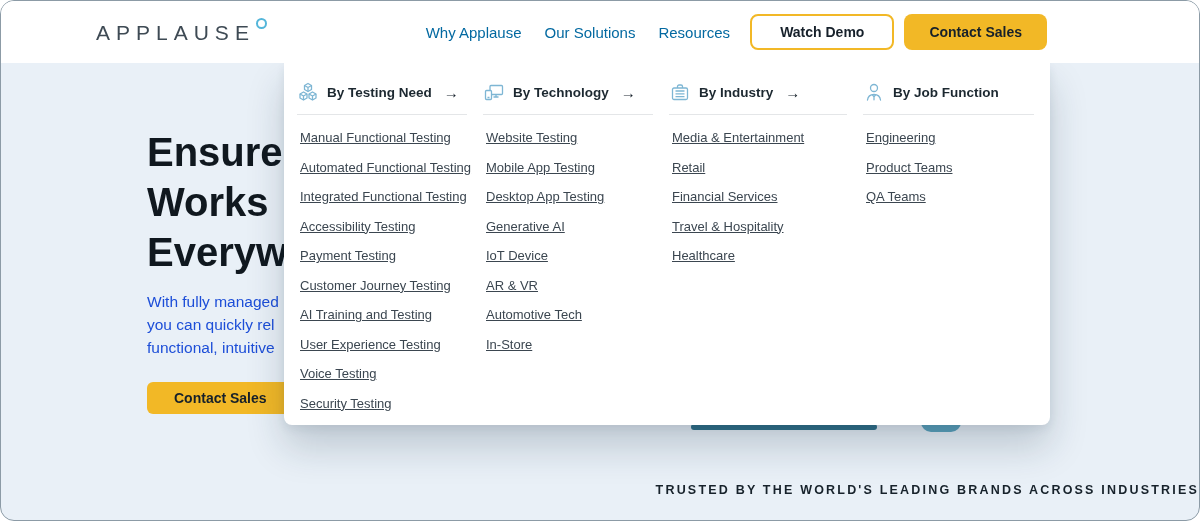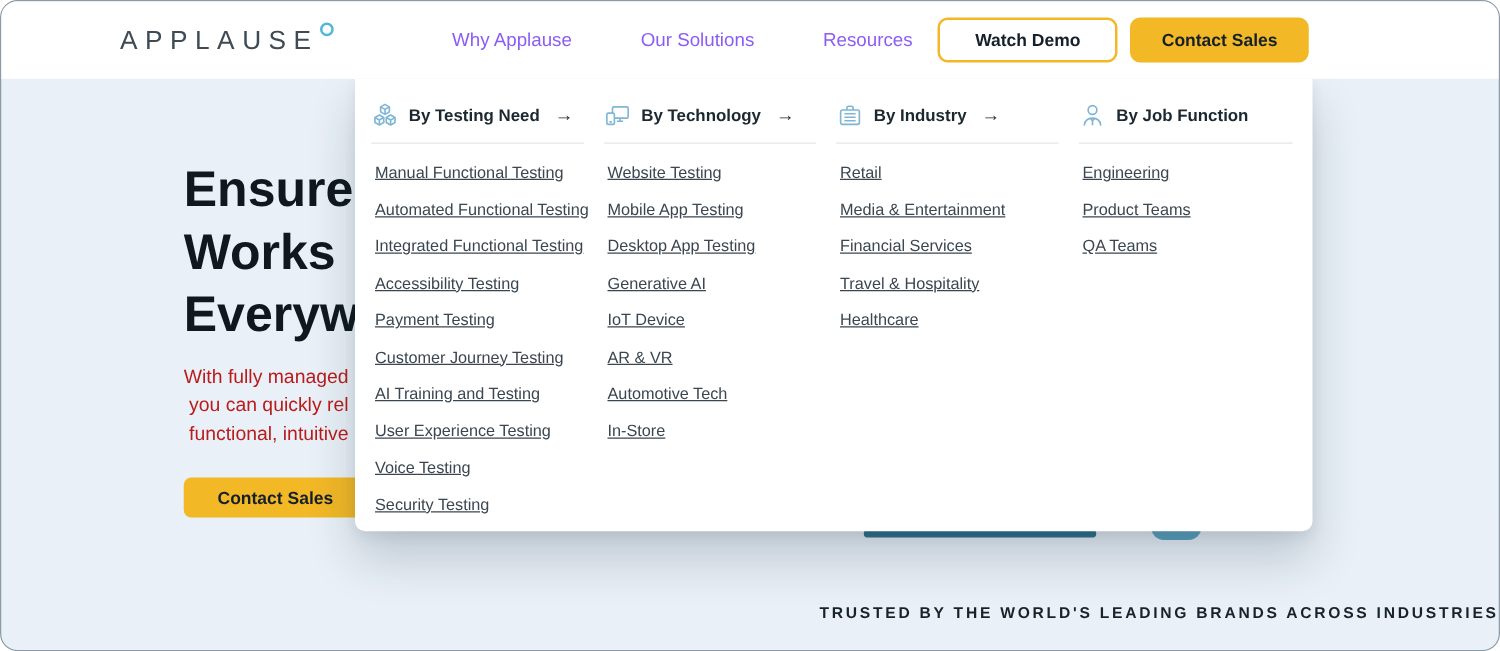--- a/index.html
+++ b/index.html
@@ -16,41 +16,41 @@
   }
   .logo{display:flex;align-items:flex-start;cursor:pointer;}
   .logo-text{
     font-size:21px;letter-spacing:6px;color:#3e4a54;font-weight:500;line-height:1;
   }
   .logo-dot{
     width:7px;height:7px;border:2px solid var(--logo-dot,#54b6da);border-radius:50%;
     margin:-4px 0 0 1px;display:inline-block;
   }
   .nav-links{display:flex;gap:15px;margin-left:auto;margin-right:16px;}
-  .nav-link{font-size:15px;color:#8b5cf6;cursor:pointer;white-space:nowrap;padding:6px 4px;margin-left:32px;}
+  .nav-link{font-size:15px;color:#0369a1;cursor:pointer;white-space:nowrap;padding:6px 4px;}
   .btn{
     border-radius:8px;font-weight:700;font-size:14px;color:#16202a;
     display:inline-flex;align-items:center;justify-content:center;cursor:pointer;
     white-space:nowrap;box-sizing:border-box;
   }
   .btn-outline{
     background:#ffffff;border:2px solid var(--brand-yellow,#f2b826);
     height:36px;padding:0 28px;margin-right:10px;
   }
   .btn-solid{
     background:var(--brand-yellow,#f2b826);border:none;height:36px;padding:0 25px;
   }
   
   .hero-headline{
     position:absolute;left:146px;top:126px;z-index:1;
     font-size:40px;line-height:50px;font-weight:800;color:#10181f;white-space:nowrap;
   }
   .hero-paragraph{
     position:absolute;left:146px;top:289px;z-index:1;
-    font-size:15.5px;line-height:23px;color:#b91c1c;white-space:nowrap;text-align:right;
+    font-size:15.5px;line-height:23px;color:#1d4ed8;white-space:nowrap;
   }
   .hero-cta{
     position:absolute;left:146px;top:381px;height:32px;padding:0 27px;z-index:1;
     border-radius:6px;
   }
   
   .peek-bar{
     position:absolute;left:690px;top:423px;width:186px;height:6px;border-radius:3px;
     background:#2f7089;z-index:2;
   }
@@ -181,22 +181,22 @@
           <svg viewBox="0 0 22 22" width="22" height="22" fill="none" stroke="#7EB6D4" stroke-width="1.3" stroke-linejoin="round">
             <rect x="3.5" y="7" width="15" height="11.5" rx="1.5"></rect>
             <path d="M8.5 7V5.5A1.5 1.5 0 0 1 10 4h2a1.5 1.5 0 0 1 1.5 1.5V7"></path>
             <path d="M6.5 10h9M6.5 12.8h9M6.5 15.6h9"></path>
           </svg>
         </span>
         <span class="col-title">By Industry</span>
         <span class="col-arrow">→</span>
       </div>
       <ul class="menu-items">
+          <li>Media &amp; Entertainment</li>
           <li>Retail</li>
-          <li>Media &amp; Entertainment</li>
           <li>Financial Services</li>
           <li>Travel &amp; Hospitality</li>
           <li>Healthcare</li>
         </ul>
     </div>
 
     <div class="menu-col">
       <div class="col-header">
         <span class="icon">
           <svg viewBox="0 0 22 22" width="22" height="22" fill="none" stroke="#7EB6D4" stroke-width="1.3" stroke-linecap="round" stroke-linejoin="round">

